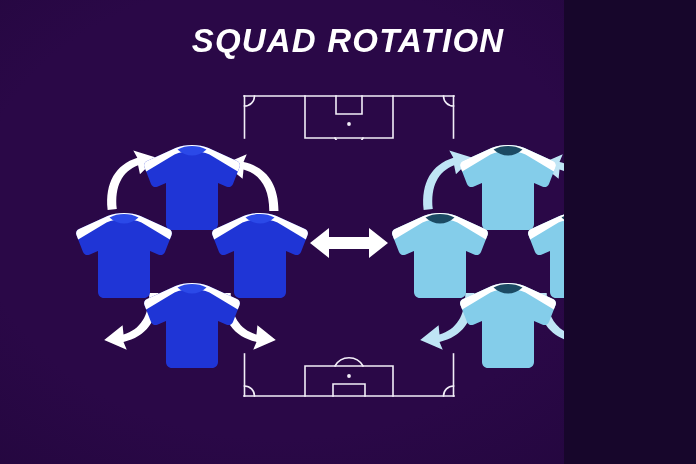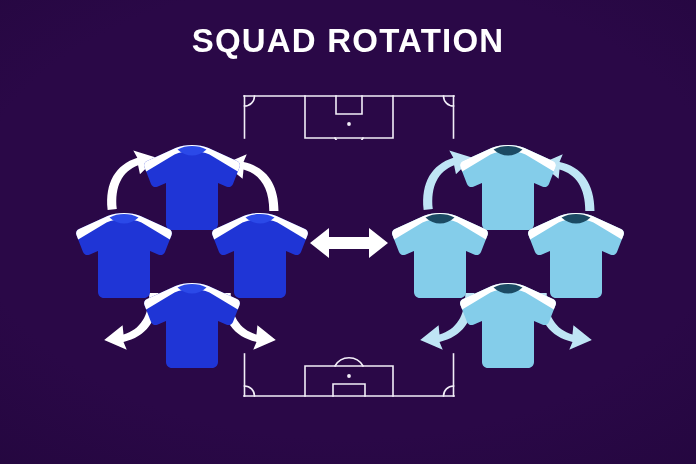--- a/index.html
+++ b/index.html
@@ -2,26 +2,27 @@
 <html><head>
 <meta charset="utf-8">
 <style>
   html, body {
     margin: 0;
     padding: 0;
     background: #17062b;
   }
   #stage {
     position: relative;
-    width: 696px;
+    width: 564px;
     height: 464px;
     overflow: hidden;
     background: radial-gradient(ellipse 120% 110% at 50% 45%, #2e0b50 0%, #2a0847 45%, #230640 72%, #1c0534 100%);
     font-family: "Liberation Sans", sans-serif;
     user-select: none;
+    font-style: italic;
   }
 
   
   #title {
     position: absolute;
     top: 22px;
     left: 0;
     width: 696px;
     text-align: center;
     color: #ffffff;

